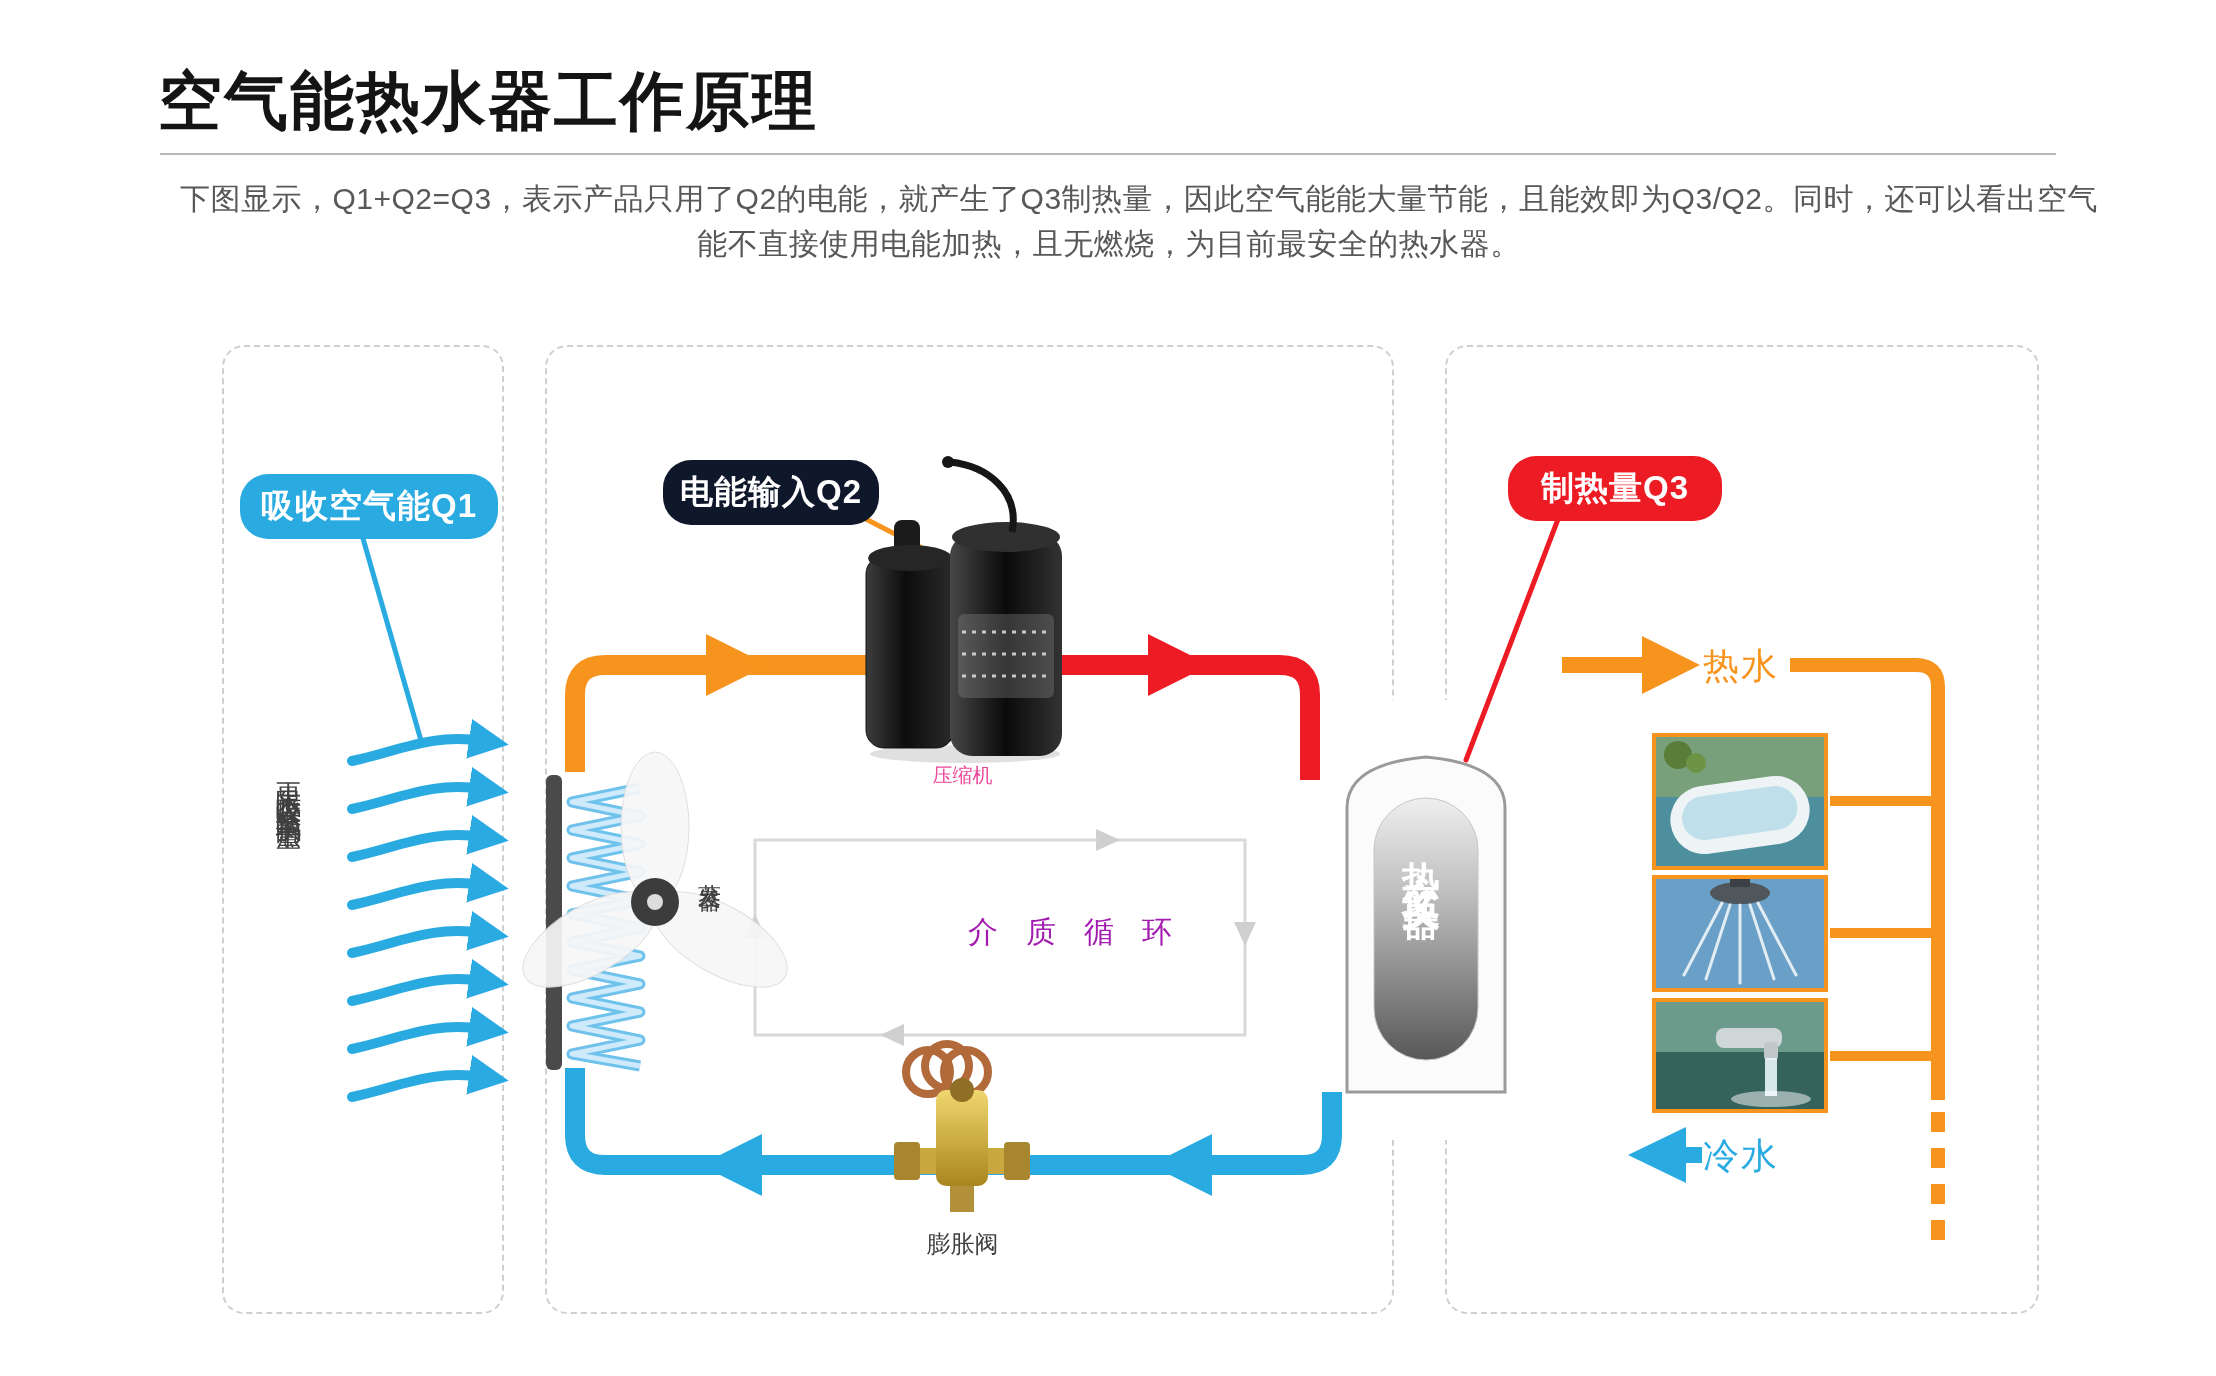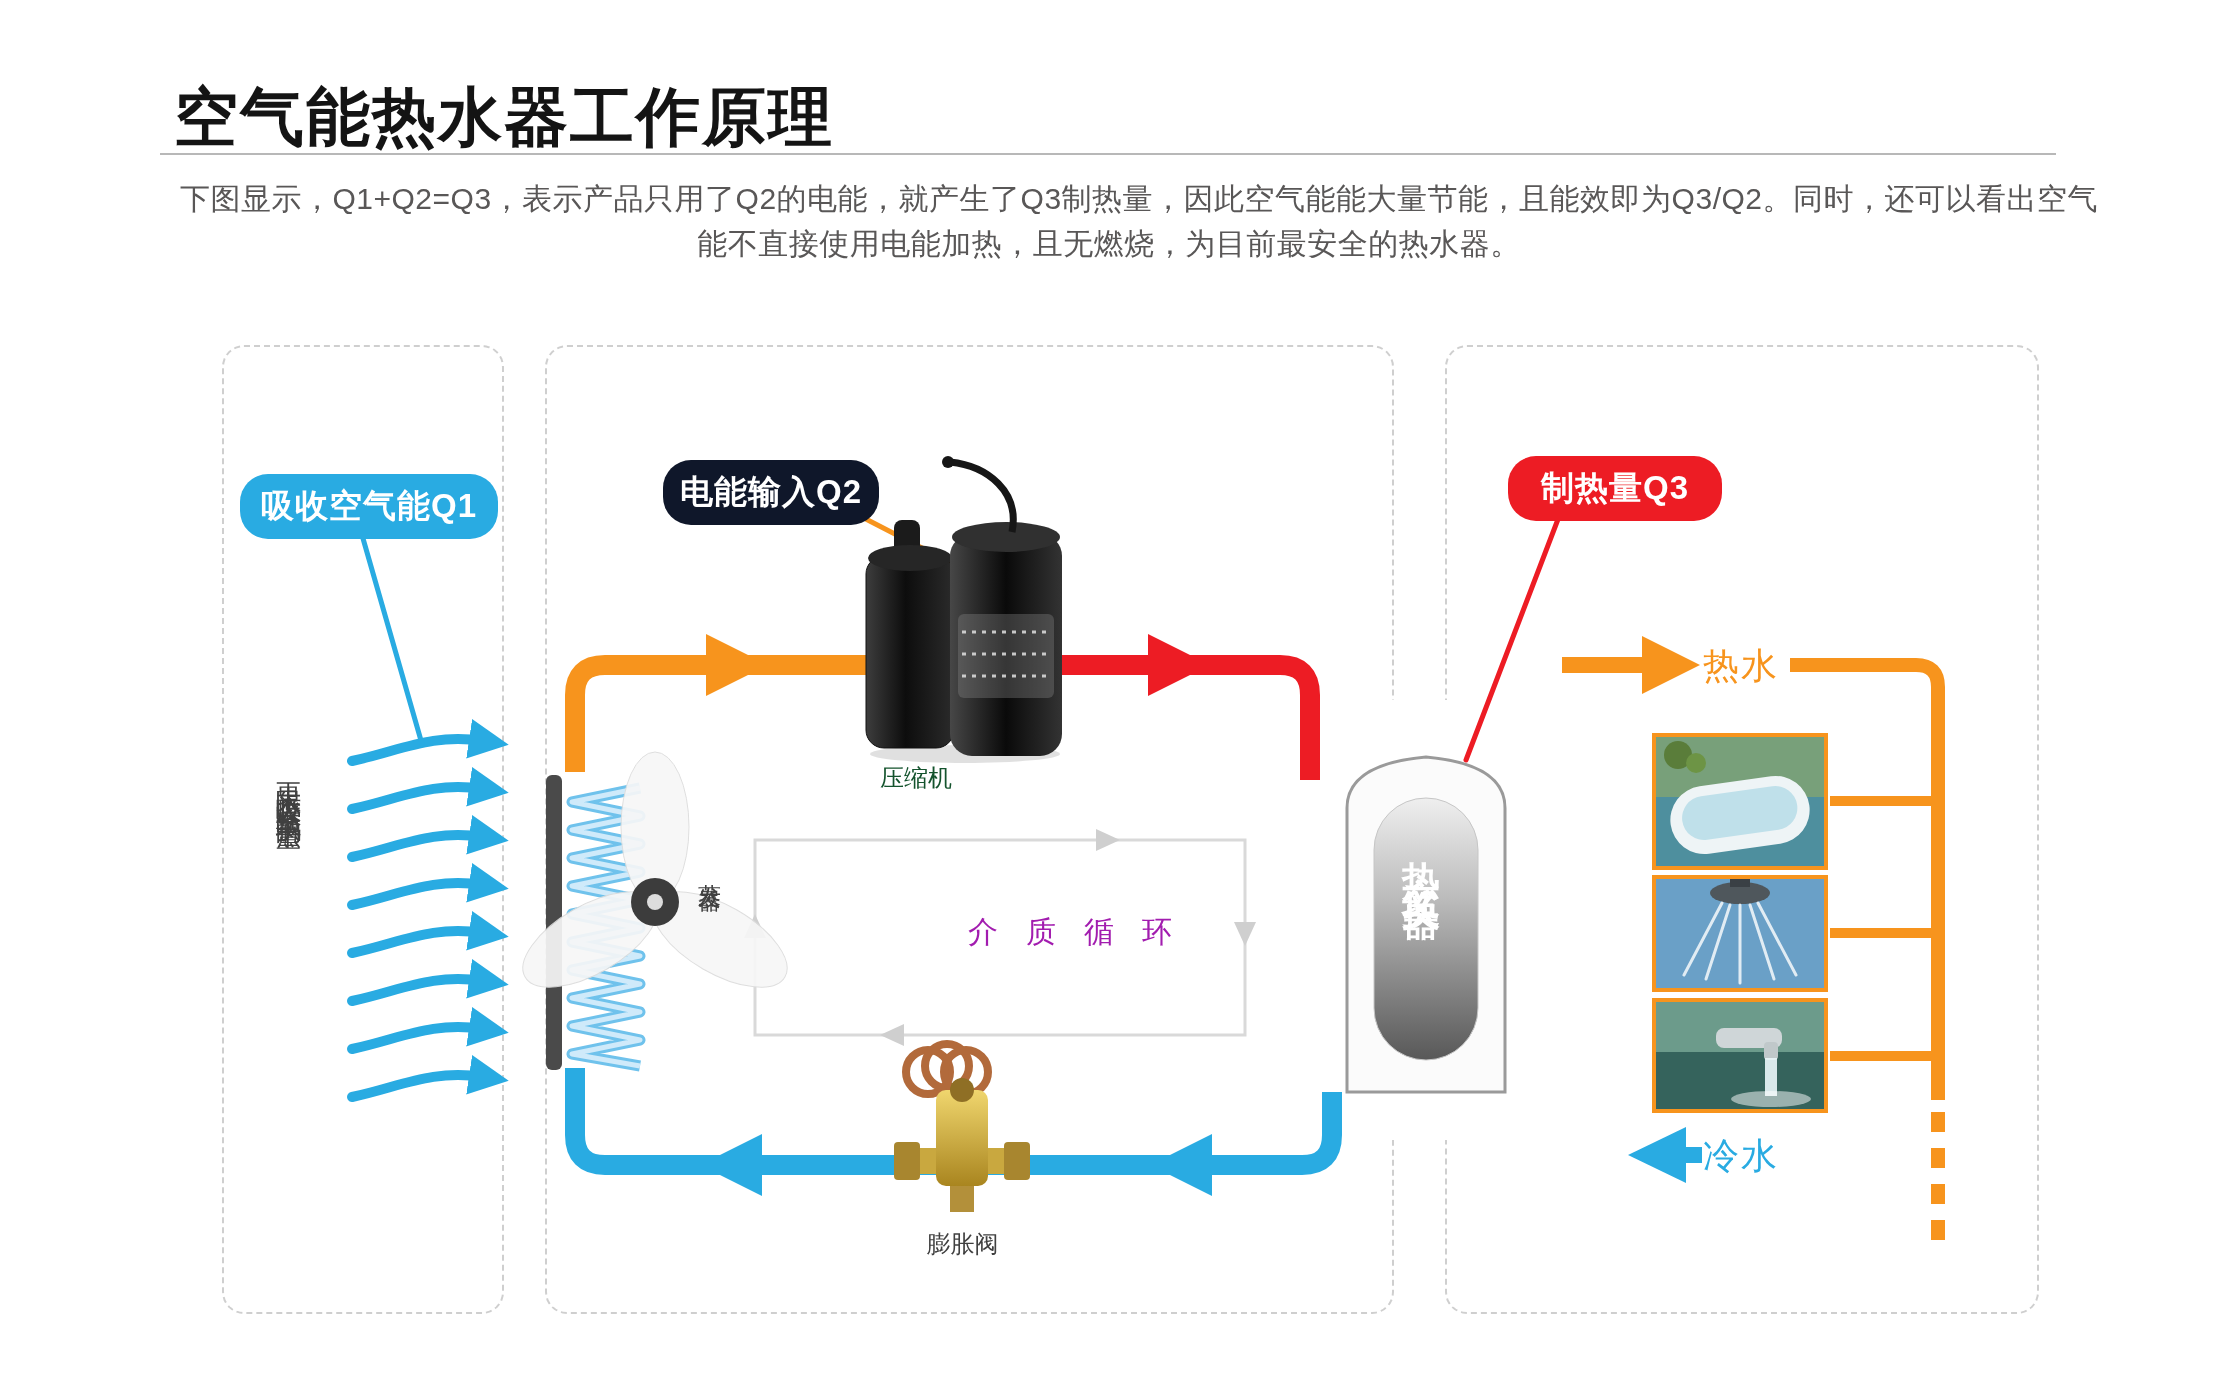--- a/index.html
+++ b/index.html
@@ -1,41 +1,41 @@
 <!DOCTYPE html>
 <html><head>
 <meta charset="utf-8">
 <style>
   html,body{margin:0;padding:0;background:#fff;}
   .stage{position:relative;width:2216px;height:1376px;background:#fff;overflow:hidden;
          font-family:"Liberation Sans","DejaVu Sans",sans-serif;}
   .abs{position:absolute;}
   
-  .page-title{left:158px;top:58px;font-size:64px;font-weight:800;color:#141414;letter-spacing:2px;margin:16px;}
+  .page-title{left:158px;top:58px;font-size:64px;font-weight:800;color:#141414;letter-spacing:2px;margin:0;}
   .divider{left:160px;top:153px;width:1896px;height:2px;background:#b8b8b8;}
   .intro{left:113px;top:176px;width:1992px;font-size:30px;line-height:1.5;color:#595757;
          text-indent:2em;margin:0;letter-spacing:0.5px;text-align:center;}
   
   .zone{border:2px dashed #cfcfcf;border-radius:22px;z-index:0;}
   .zone-left{left:222px;top:345px;width:278px;height:965px;}
   .zone-center{left:545px;top:345px;width:845px;height:965px;}
   .zone-right{left:1445px;top:345px;width:590px;height:965px;}
   
   .art{left:0;top:0;width:2216px;height:1376px;z-index:1;}
   
   .ovl{z-index:2;}
   .badge{height:65px;border-radius:28px;color:#fff;font-size:33px;font-weight:700;
          display:flex;align-items:center;justify-content:center;letter-spacing:1px;}
   .badge-q1{left:240px;top:474px;width:258px;background:#29abe2;}
   .badge-q2{left:663px;top:460px;width:216px;background:#0f172a;}
   .badge-q3{left:1508px;top:456px;width:214px;background:#ed1c24;}
   .vtext{writing-mode:vertical-rl;text-orientation:upright;}
   .air-note{left:276px;top:762px;font-size:26px;color:#404040;letter-spacing:4px;line-height:1;}
   .lbl-evap{left:698px;top:866px;font-size:23px;color:#404040;letter-spacing:3px;line-height:1;}
-  .lbl-comp{left:880px;top:762px;width:165px;text-align:left;font-size:24px;color:#14532d;}
+  .lbl-comp{left:880px;top:762px;width:165px;text-align:center;font-size:20px;color:#ec4899;}
   .lbl-valve{left:880px;top:1228px;width:165px;text-align:center;font-size:24px;color:#404040;}
   .lbl-cycle{left:800px;top:912px;width:400px;text-align:right;font-size:30px;color:#a21caf;letter-spacing:28px;}
   .lbl-tank{left:1402px;top:832px;font-size:38px;font-weight:700;color:#ffffff;letter-spacing:14px;line-height:1;}
   .lbl-hot{left:1703px;top:642px;font-size:36px;color:#f7941d;letter-spacing:2px;}
   .lbl-cold{left:1703px;top:1132px;font-size:36px;color:#29abe2;letter-spacing:2px;}
   
   .photo{border:4px solid #f7941d;box-sizing:border-box;overflow:hidden;}
   .photo svg{display:block;width:100%;height:100%;}
   .photo-bath{left:1652px;top:733px;width:176px;height:137px;}
   .photo-shower{left:1652px;top:875px;width:176px;height:117px;}

